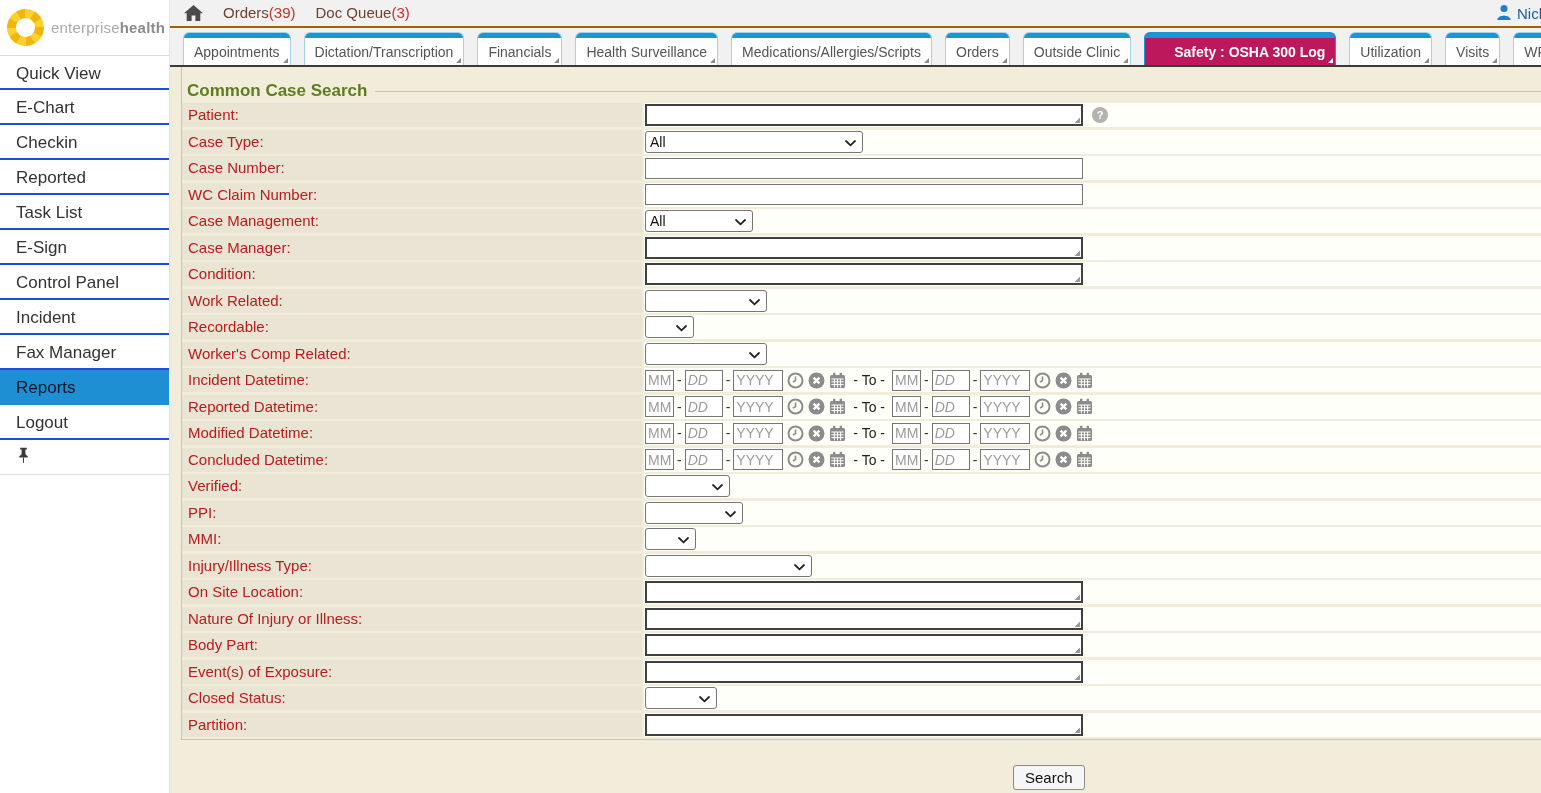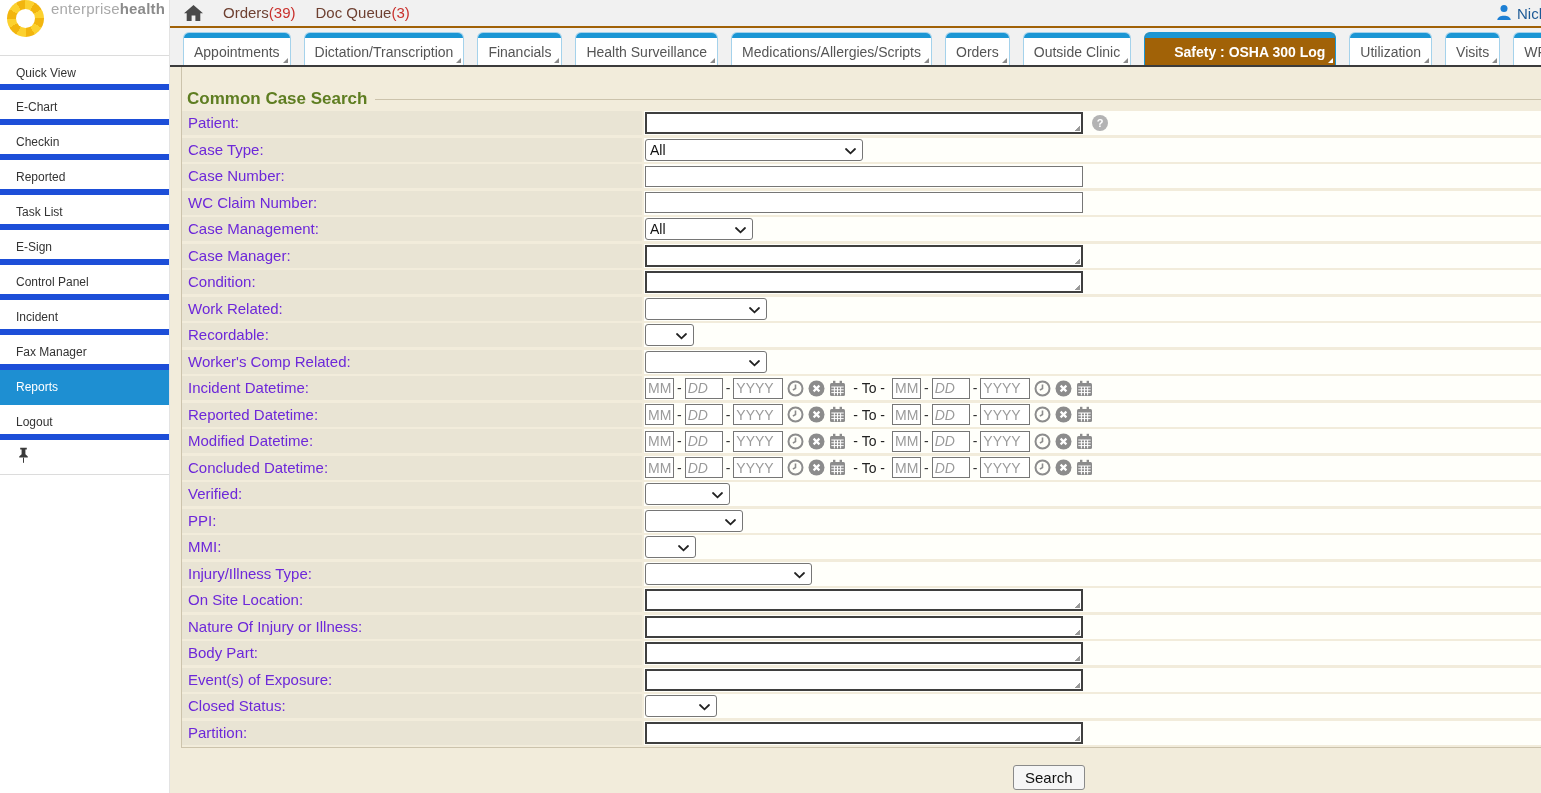--- a/index.html
+++ b/index.html
@@ -4,60 +4,60 @@
 <style>
   * { box-sizing: border-box; }
   html,body { margin:0; padding:0; }
   body {
     width:1541px; height:793px; position:relative; overflow:hidden;
     background:#ffffff; font-family:"Liberation Sans", sans-serif;
   }
 
   
   #sidebar { position:absolute; left:0; top:0; width:170px; height:793px; background:#fff; border-right:1px solid #e3e3e3; }
-  #logo { height:55px; display:flex; align-items:flex-start; gap:7px; padding-left:7px; }
+  #logo { height:55px; display:flex; align-items:center; gap:7px; padding-left:7px; }
   .logo-ring { width:37px; height:37px; border-radius:50%; position:relative; flex:0 0 auto;
     background:conic-gradient(#fcd12f 0 30deg,#f2b50e 30deg 60deg,#fcd12f 60deg 90deg,#f2b50e 90deg 120deg,#fcd12f 120deg 150deg,#f2b50e 150deg 180deg,#fcd12f 180deg 210deg,#f2b50e 210deg 240deg,#fcd12f 240deg 270deg,#f2b50e 270deg 300deg,#fcd12f 300deg 330deg,#f2b50e 330deg 360deg); }
   .logo-ring::after { content:""; position:absolute; left:9px; top:9px; width:19px; height:19px; border-radius:50%; background:#fff; }
   .logo-text { font-size:15px; color:#a9a9a9; letter-spacing:.2px; white-space:nowrap; }
   .logo-text b { color:#8b8b8b; }
-  #side-menu .side-item { height:35px; line-height:35px; padding-left:16px; font-size:12px; color:#333;
-    border-bottom:6px solid #1d4ed8; cursor:pointer; }
+  #side-menu .side-item { height:35px; line-height:35px; padding-left:16px; font-size:17px; color:#333;
+    border-bottom:2px solid #1d4ed8; cursor:pointer; }
   #side-menu .side-item:first-child { border-top:1px solid #dcdcdc; }
-  #side-menu .side-item.active { background:#1e8fd2; color:#ffffff; border-bottom-color:#1e8fd2; }
+  #side-menu .side-item.active { background:#1e8fd2; color:#0f172a; border-bottom-color:#1e8fd2; }
   .pin-row { height:35px; display:flex; align-items:center; padding-left:17px; border-bottom:1px solid #dcdcdc; cursor:pointer; }
 
   
   #topbar { position:absolute; left:170px; top:0; width:1371px; height:28px; background:#f1f1f1;
     border-bottom:2px solid #a16207; display:flex; align-items:center; }
   #topbar .home { margin-left:14px; display:flex; align-items:center; cursor:pointer; }
   .tb-link { margin-left:20px; font-size:15px; color:#6e4031; cursor:pointer; white-space:nowrap; }
   .tb-count { color:#c9302c; }
   #tb-user { margin-left:auto; margin-right:-6px; display:flex; align-items:center; gap:5px; font-size:15px; color:#1d5a96; cursor:pointer; white-space:nowrap; }
 
   
   #tabbar { position:absolute; left:170px; top:28px; width:1371px; height:39px; background:#f1f1f1;
     border-bottom:2px solid #3b3b3b; display:flex; align-items:flex-end; gap:13px; padding-left:13px; overflow:hidden; }
   .tab { height:33px; flex:0 0 auto; border:1px solid #a5d2eb; border-bottom:none; border-radius:6px 6px 0 0;
     background:#fff; color:#555; font-size:14px; display:flex; align-items:center; padding:5px 10px 0 10px;
     position:relative; cursor:pointer; white-space:nowrap; }
   .tab::before { content:""; position:absolute; top:0; left:0; right:0; height:5px; background:#1b96d4; border-radius:5px 5px 0 0; }
   .tab::after { content:""; position:absolute; right:2px; bottom:2px; border-left:5px solid transparent; border-bottom:5px solid #8a8a8a; }
-  .tab.active { background:#a16207; color:#fff; font-weight:bold; border-color:#1b96d4;padding-left:29px; }
+  .tab.active { background:#be185d; color:#fff; font-weight:bold; border-color:#1b96d4;padding-left:29px; }
   .tab.active::after { border-bottom-color:#fff; }
 
   
   #content { position:absolute; left:170px; top:67px; width:1371px; height:726px; background:#f2ecdb; overflow:hidden; }
-  #fs { margin-left:11px; border-left:1px solid #ccc3ac; border-bottom:1px solid #ccc3ac; padding-top:22px; }
+  #fs { margin-left:11px; border-left:1px solid #ccc3ac; border-bottom:1px solid #ccc3ac; padding-top:14px; }
   #fs-header { display:flex; align-items:center; height:20px; }
   #fs-legend { color:#5e7d21; font-weight:bold; font-size:17px; padding-left:5px; white-space:nowrap; }
   .fs-line { flex:1; height:1px; background:#ccc3ac; margin-left:8px; }
   #rows { margin-top:2px; }
   .row { display:flex; height:24px; margin-bottom:2.5px; }
-  .row-label { width:460px; flex:0 0 auto; background:#e9e4d4; font-size:15px; color:#6d28d9; line-height:24px; padding-left:6px; margin-right:2px; white-space:nowrap; }
+  .row-label { width:460px; flex:0 0 auto; background:#e9e4d4; font-size:15px; color:#b91c1c; line-height:24px; padding-left:6px; margin-right:2px; white-space:nowrap; }
   .row-field { flex:1; background:#fffffa; display:flex; align-items:center; padding-left:1px; }
 
   input { font-family:"Liberation Sans", sans-serif; }
   input::placeholder { color:#9a9a9a; opacity:1; }
   .in-txt { height:21px; width:438px; border:1px solid #767676; font-size:14px; padding:0 3px; background:#fff; }
   .in-auto { height:22px; width:438px; border:2px solid #3f3f3f; font-size:14px; padding:0 3px; background-color:#fff;
     background-image:linear-gradient(135deg, transparent 0 55%, #999 55%);
     background-repeat:no-repeat; background-position:right 1px bottom 1px; background-size:6px 6px; }
   .sel { height:22px; border:1px solid #767676; border-radius:3px; background:#fff; display:flex; align-items:center;
     justify-content:space-between; padding:0 6px 0 4px; font-size:14px; color:#111; cursor:pointer; flex:0 0 auto; }

